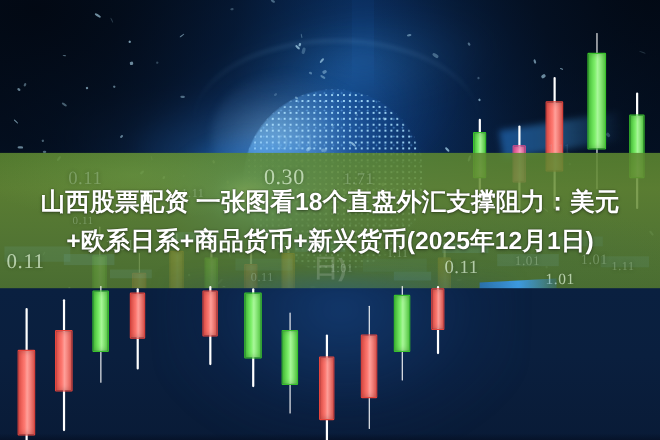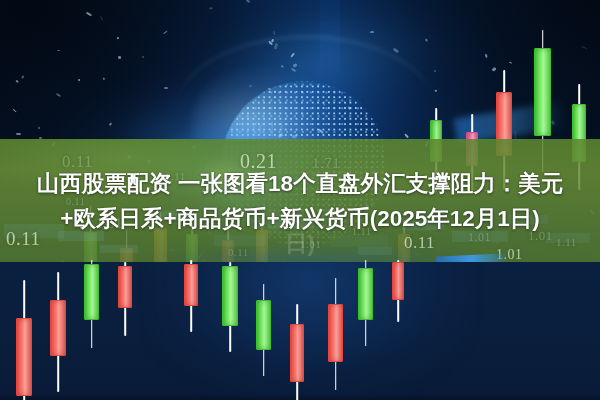--- a/index.html
+++ b/index.html
@@ -461,21 +461,21 @@
         <div class="plate" style="left: 330px; top: 96px; width: 58px; height: 12px; opacity: 0.22;"></div>
         <div class="plate" style="left: 402px; top: 82px; width: 42px; height: 9px; opacity: 0.45;"></div>
         <div class="plate" style="left: 452px; top: 92px; width: 56px; height: 11px; opacity: 0.4;"></div>
         <div class="plate" style="left: 508px; top: 76px; width: 40px; height: 9px; opacity: 0.29;"></div>
         <div class="plate" style="left: 546px; top: 94px; width: 44px; height: 10px; opacity: 0.34;"></div>
         <div class="plate" style="left: 100px; top: 106px; width: 38px; height: 8px; opacity: 0.4;"></div>
         <div class="plate" style="left: 358px; top: 108px; width: 34px; height: 8px; opacity: 0.45;"></div>
       </div>
     <div id="numbers-band">
         <div class="num dim" style="left: 62px; font-size: 17px; top: 13px;">0.11</div>
-        <div class="num bright" style="left: 240px; font-size: 20px; top: 11px;">0.21</div>
+        <div class="num bright" style="left: 240px; font-size: 20px; top: 11px;">0.30</div>
         <div class="num dim" style="left: 165px; font-size: 11px; top: 31px;">1.11</div>
         <div class="num dim" style="left: 312px; font-size: 15px; top: 16px;">1.71</div>
         <div class="num bright" style="left: 6px; font-size: 19px; top: 89px;">0.11</div>
         <div class="num dim" style="left: 96px; font-size: 14px; top: 77px;">1.01</div>
         <div class="num bright" style="left: 404px; font-size: 17px; top: 94px;">0.11</div>
         <div class="num dim" style="left: 300px; font-size: 11px; top: 99px;">1.01</div>
         <div class="num dim" style="left: 468px; font-size: 12px; top: 91px;">1.01</div>
         <div class="num dim" style="left: 528px; font-size: 13px; top: 89px;">1.01</div>
         <div class="num dim" style="left: 556px; font-size: 11px; top: 97px;">1.11</div>
         <div class="num bright" style="left: 496px; font-size: 14px; top: 108px;">1.01</div>

